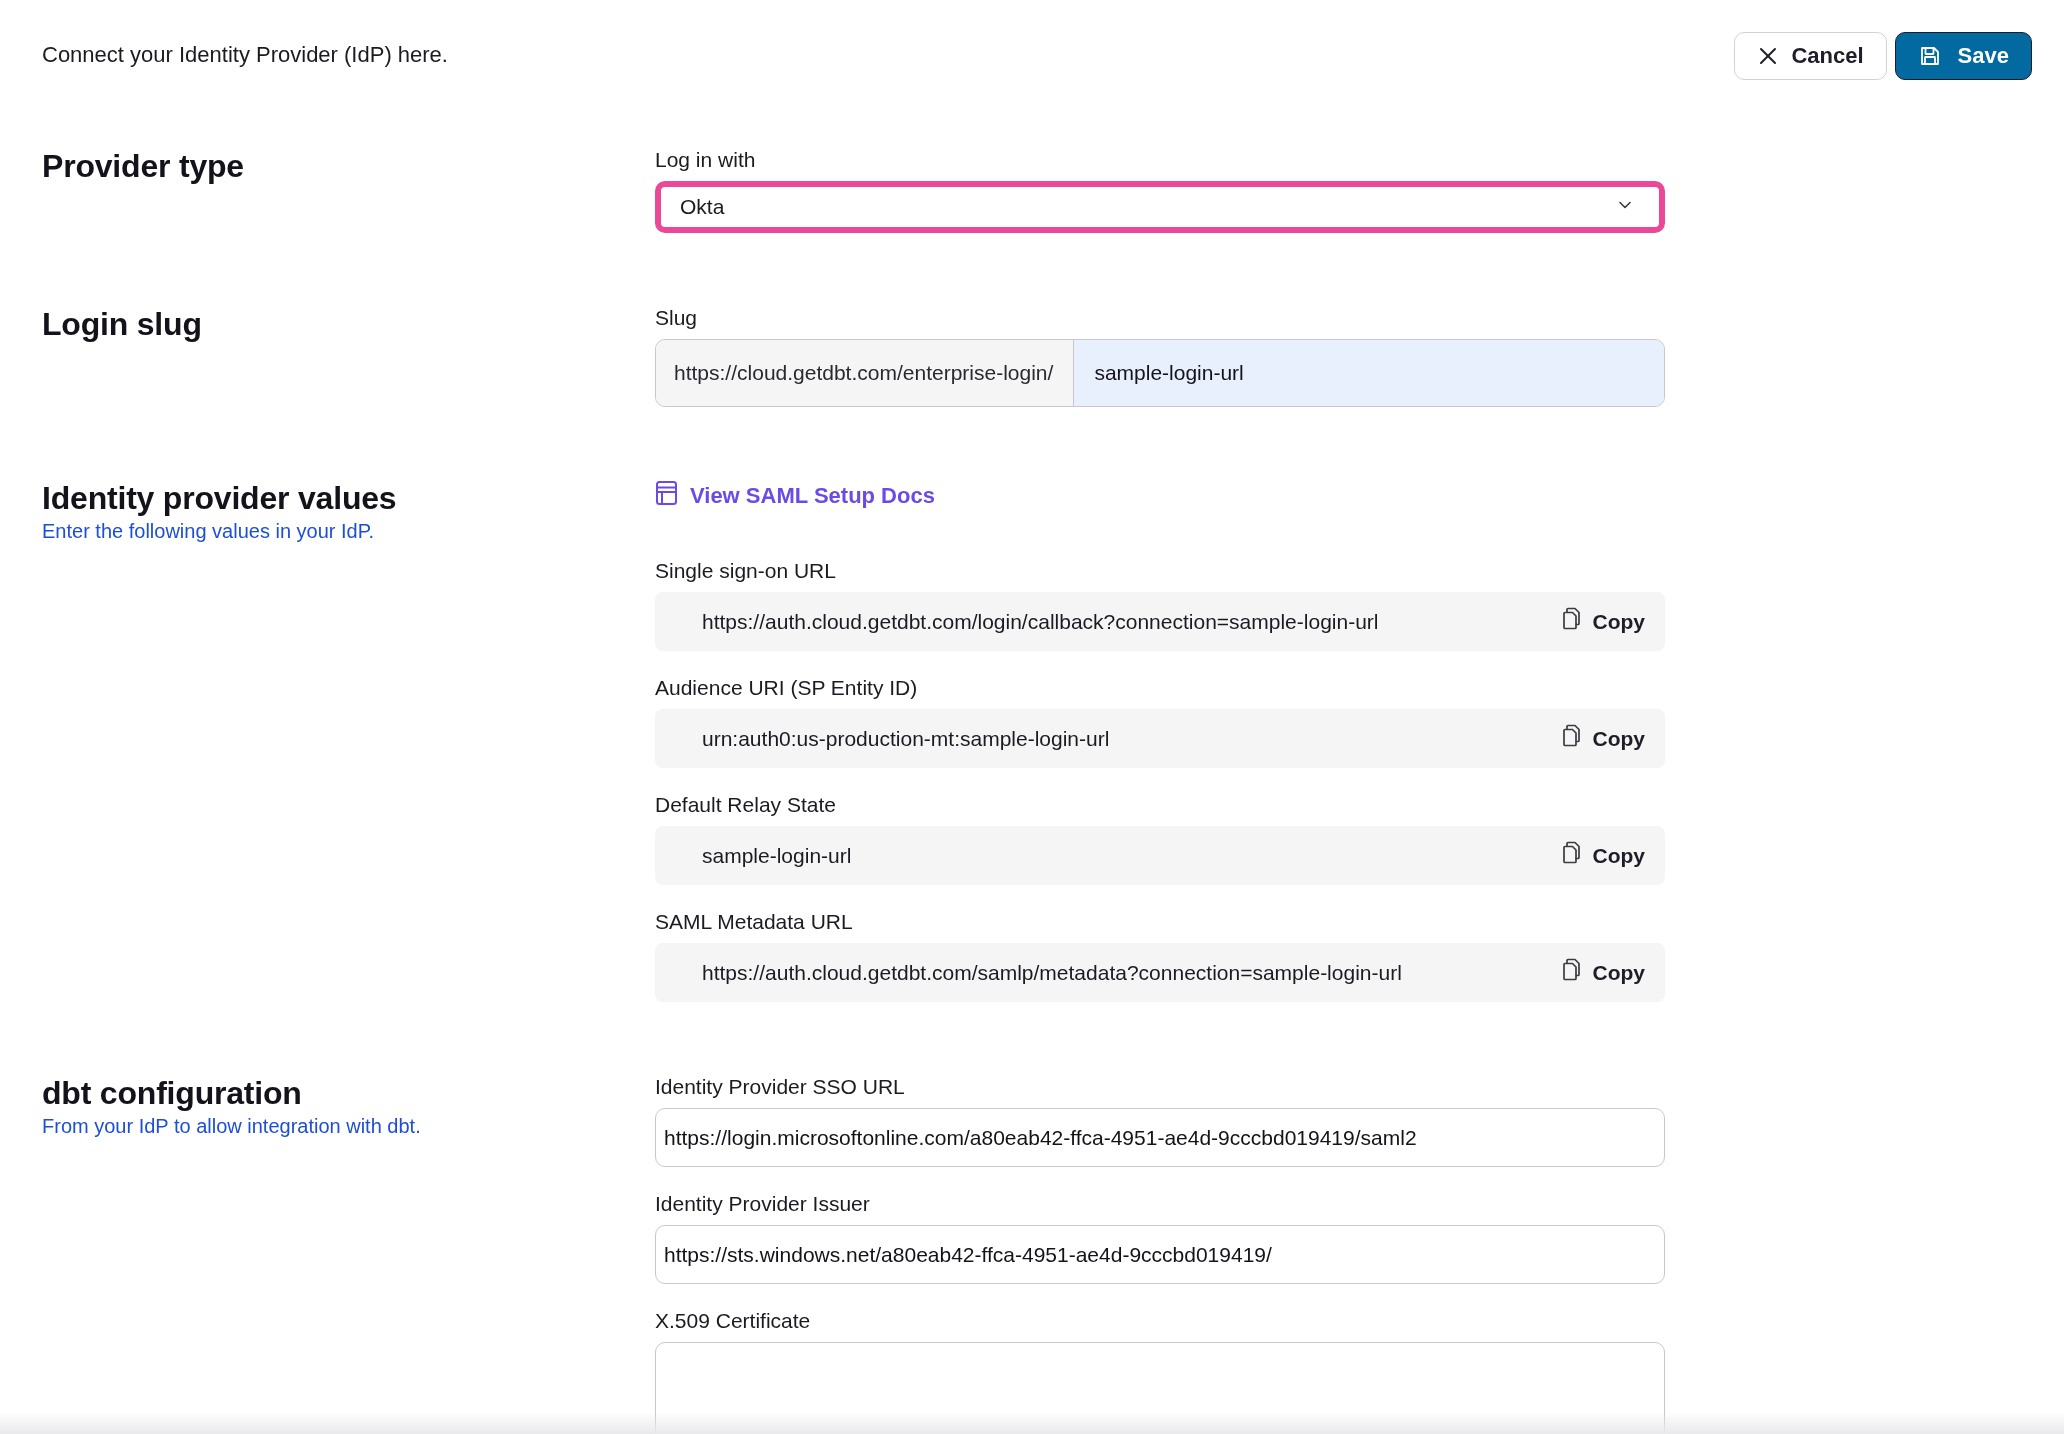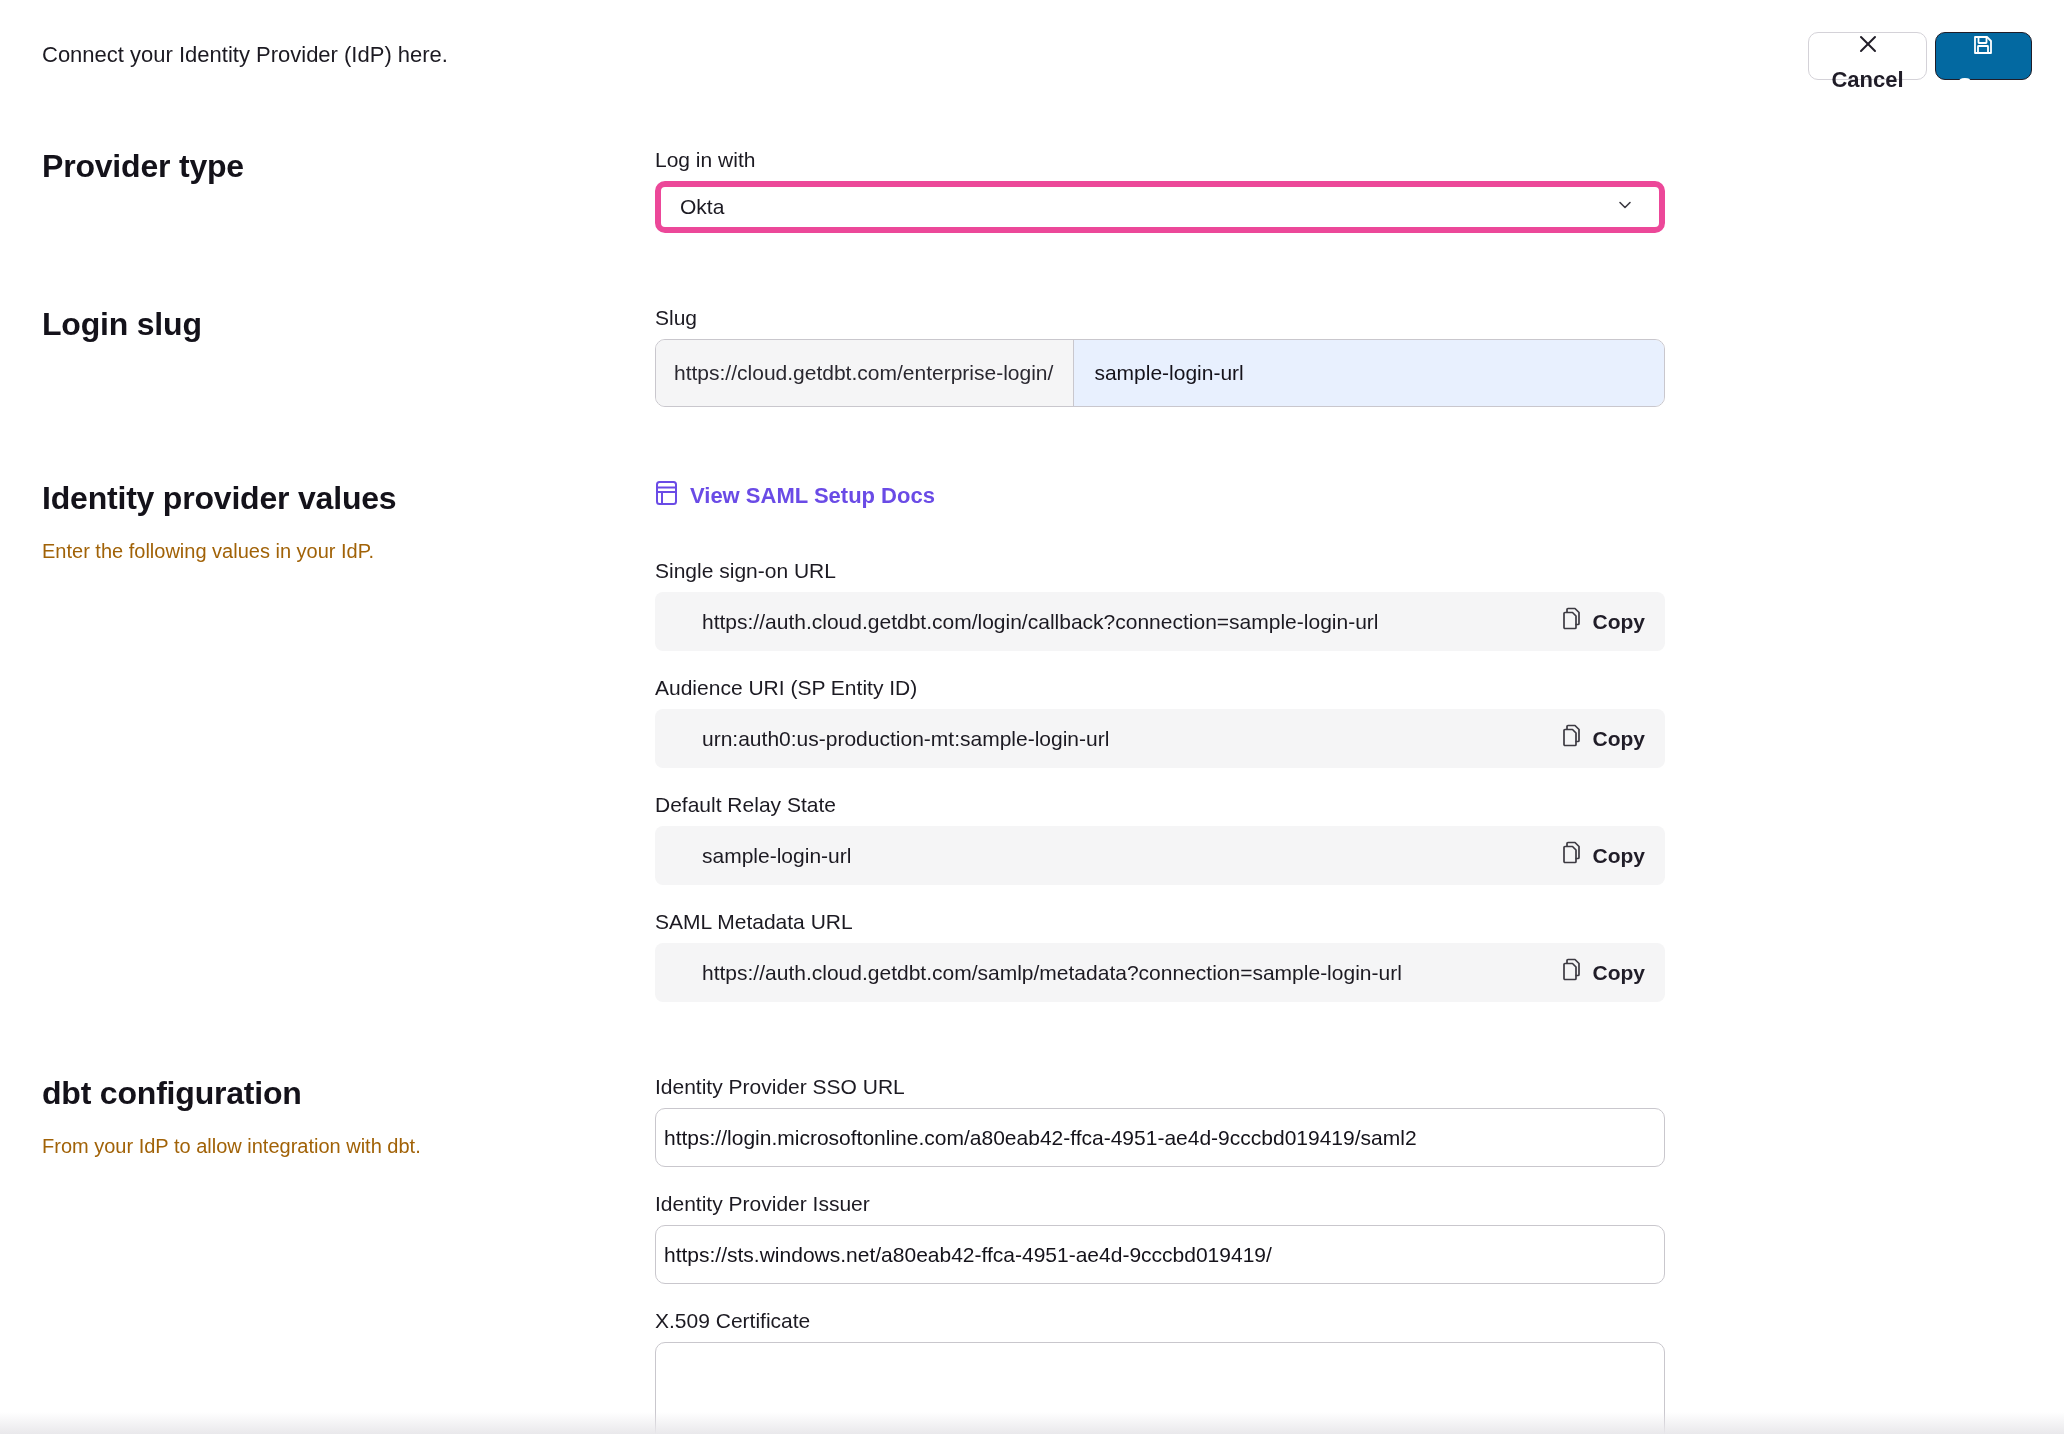--- a/index.html
+++ b/index.html
@@ -31,21 +31,20 @@
     align-items: center;
     gap: 12px;
     height: 48px;
     padding: 0 22px;
     border-radius: 10px;
     font-size: 22px;
     font-weight: 600;
     cursor: pointer;
     border: 1px solid transparent;
     font-family: "Liberation Sans", sans-serif;
-    flex-direction: column;
   }
   .btn-cancel {
     background: #ffffff;
     border-color: #d4d2d8;
     color: #201d28;
   }
   .btn-save {
     background: #0369a1;
     color: #ffffff;
     border-color: #201d28;
@@ -62,23 +61,23 @@
   }
   .row-gap { margin-top: 73px; }
 
   .section-title {
     font-size: 32px;
     font-weight: 600;
     color: #14121a;
     letter-spacing: -0.2px;
   }
   .section-sub {
-    margin-top: 23px;
+    margin-top: 3px;
     font-size: 20px;
-    color: #a16207;
+    color: #1d4ed8;
   }
 
   .field-label {
     display: block;
     font-size: 21px;
     font-weight: 500;
     color: #1c1a22;
     margin-bottom: 9px;
   }
   .field-group { margin-top: 25px; }

